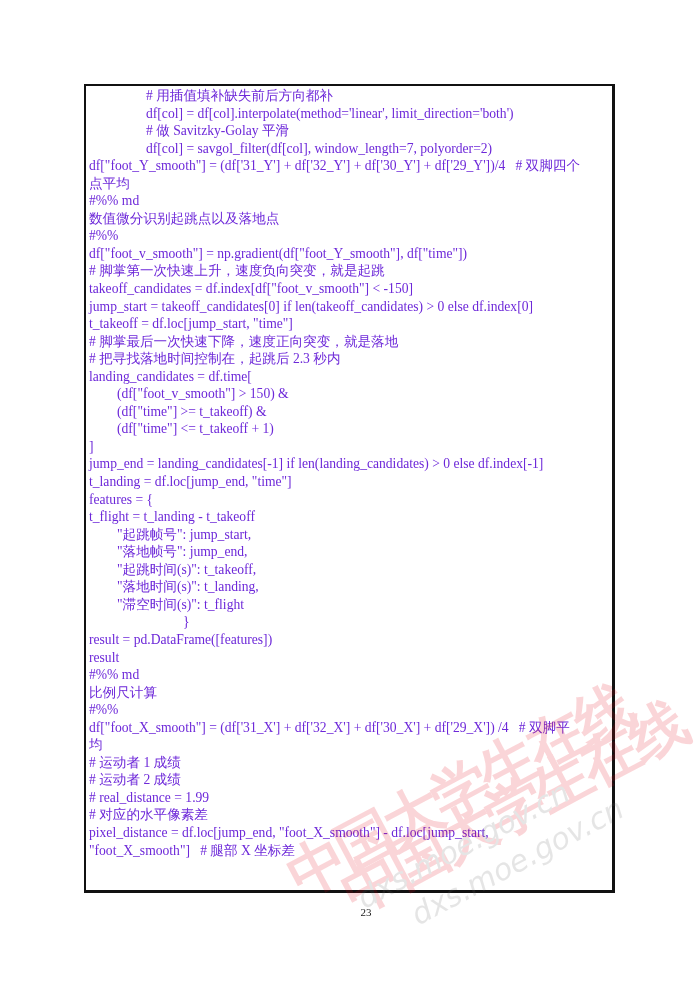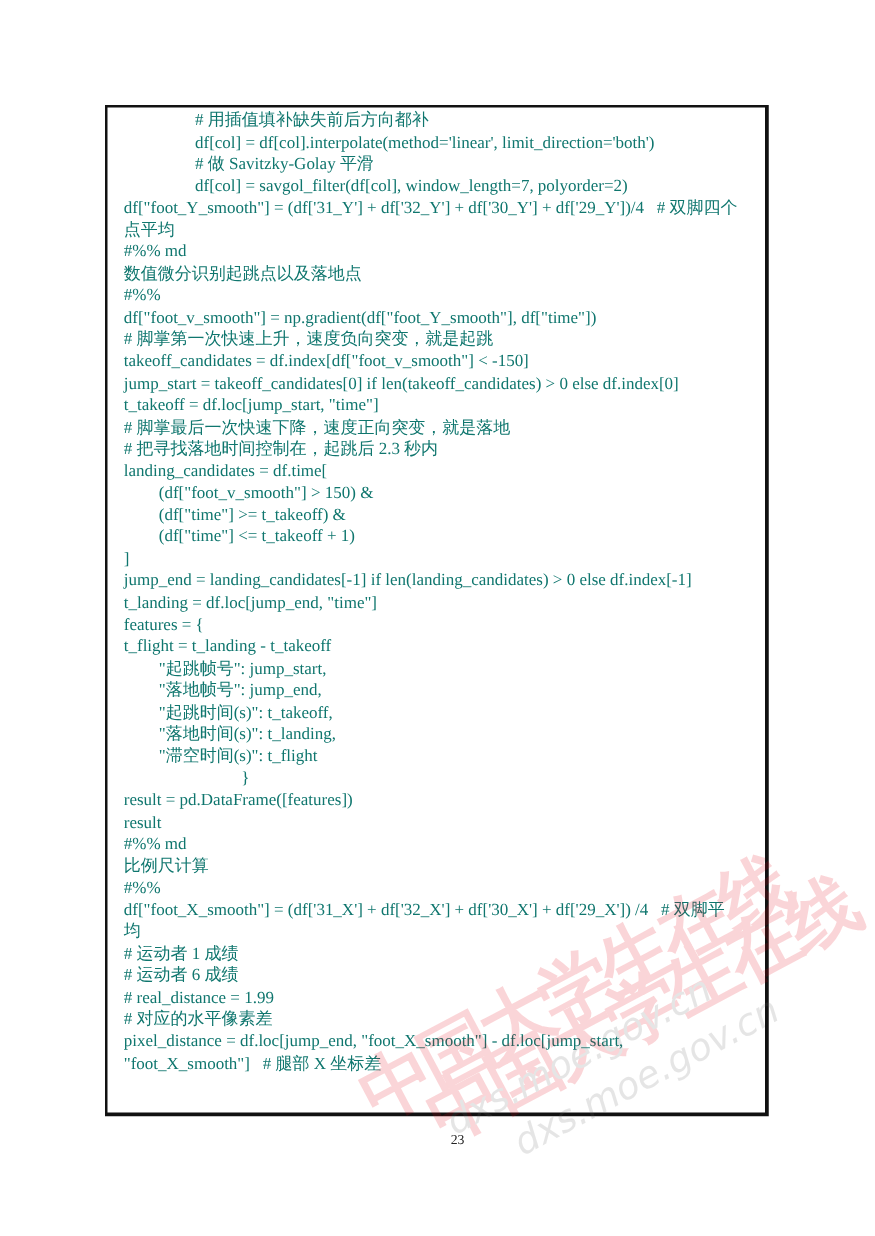--- a/index.html
+++ b/index.html
@@ -4,23 +4,23 @@
 <style>
   html, body { margin: 0; padding: 0; background: #ffffff; }
   body { width: 700px; height: 989px; position: relative; overflow: hidden; }
   .page { position: absolute; left: 0; top: 0; width: 700px; height: 989px; background: #fff; }
   .code-box {
     position: absolute; left: 84px; top: 84px; width: 531px; height: 809px;
     border: 2px solid #111; border-right-width: 3px; border-bottom-width: 3px;
     box-sizing: border-box; background: transparent;
   }
   .lines {
-    position: absolute; left: 99px; top: 87px; width: 525px;
+    position: absolute; left: 89px; top: 87px; width: 525px;
     font-family: "Liberation Serif", "DejaVu Serif", serif;
-    font-size: 13.6px; color: #0f766e; line-height: 17.55px;
+    font-size: 13.6px; color: #6d28d9; line-height: 17.55px;
   }
   .line { white-space: pre; height: 17.55px; overflow: visible; }
   .i1 { padding-left: 28px; }
   .i2 { padding-left: 57px; }
   .i3 { padding-left: 94px; }
   .page-number {
     position: absolute; left: 16px; width: 700px; top: 906px; text-align: center;
     font-family: "Liberation Serif", serif; font-size: 11px; color: #222;
   }
   .watermark {
@@ -72,21 +72,21 @@
       <div class="line i1">"滞空时间(s)": t_flight</div>
       <div class="line i3">}</div>
       <div class="line">result = pd.DataFrame([features])</div>
       <div class="line">result</div>
       <div class="line">#%% md</div>
       <div class="line">比例尺计算</div>
       <div class="line">#%%</div>
       <div class="line">df["foot_X_smooth"] = (df['31_X'] + df['32_X'] + df['30_X'] + df['29_X']) /4   # 双脚平</div>
       <div class="line">均</div>
       <div class="line"># 运动者 1 成绩</div>
-      <div class="line"># 运动者 6 成绩</div>
+      <div class="line"># 运动者 2 成绩</div>
       <div class="line"># real_distance = 1.99</div>
       <div class="line"># 对应的水平像素差</div>
       <div class="line">pixel_distance = df.loc[jump_end, "foot_X_smooth"] - df.loc[jump_start,</div>
       <div class="line">"foot_X_smooth"]   # 腿部 X 坐标差</div>
     </div>
   <div class="page-number">23</div>
 
   <div class="watermark">
     <div class="wm-main">中国大学生在线</div>
     <div class="wm-main2">中国大学生在线</div>

